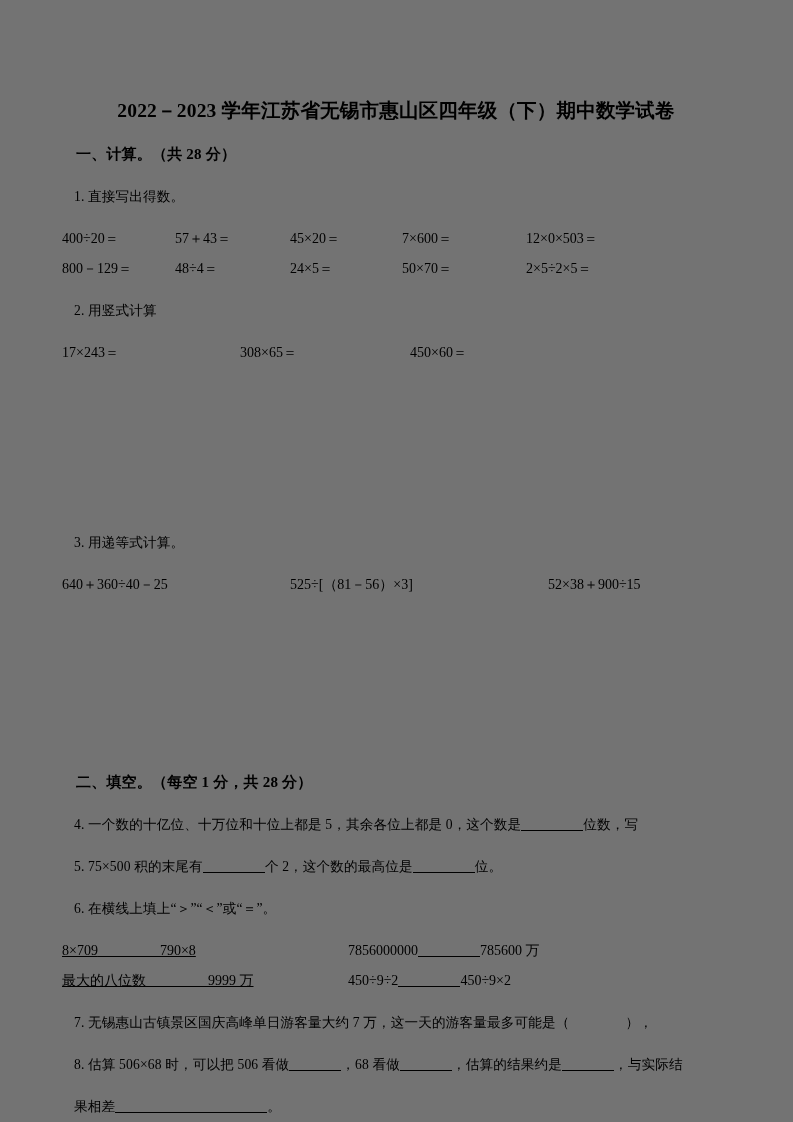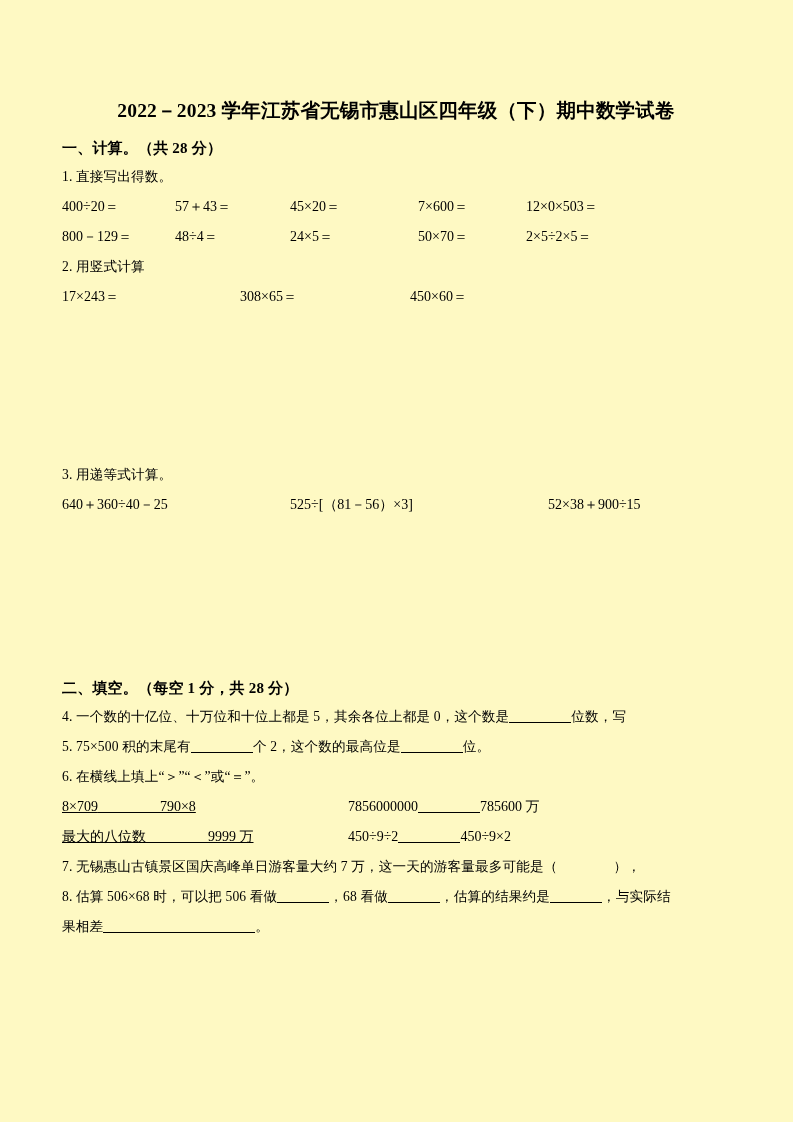--- a/index.html
+++ b/index.html
@@ -13,21 +13,21 @@
     position: relative;
     font-family: "Liberation Serif", "DejaVu Serif", serif;
     color: #000000;
     overflow: hidden;
   }
   .page {
     position: absolute;
     left: 0; top: 0;
     width: 793px;
     height: 1122px;
-    background: #fef9c3;
+    background: #737373;
   }
   .content {
     position: absolute;
     left: 62px;
     top: 96px;
     width: 668px;
   }
 
   
   .doc-title {
@@ -38,50 +38,50 @@
     line-height: 30px;
     margin: 0 0 8px 0;
     white-space: nowrap;
   }
 
   
   .section-heading {
     font-size: 15px;
     font-weight: bold;
     line-height: 28px;
-    margin: 0;
+    margin: 14px;
     letter-spacing: 0.2px;
   }
 
   
   .q {
     font-size: 13.6px;
     line-height: 30px;
-    margin: 0;
+    margin: 12px;
     letter-spacing: 0.15px;
   }
 
   
   .calc-row {
     position: relative;
     height: 30px;
     font-size: 14px;
     line-height: 30px;
   }
   .calc-row > span {
     position: absolute;
     white-space: nowrap;
     top: 0;
   }
 
   
   .c0 { left: 0px; }
   .c1 { left: 113px; }
   .c2 { left: 228px; }
-  .c3 { left: 356px; font-family: Liberation Serif, serif; }
+  .c3 { left: 340px; font-family: Liberation Serif, serif; }
   .c4 { left: 464px; }
 
   
   .v0 { left: 0px; }
   .v1 { left: 178px; }
   .v2 { left: 348px; }
 
   
   .s0 { left: 0px; }
   .s1 { left: 228px; }

